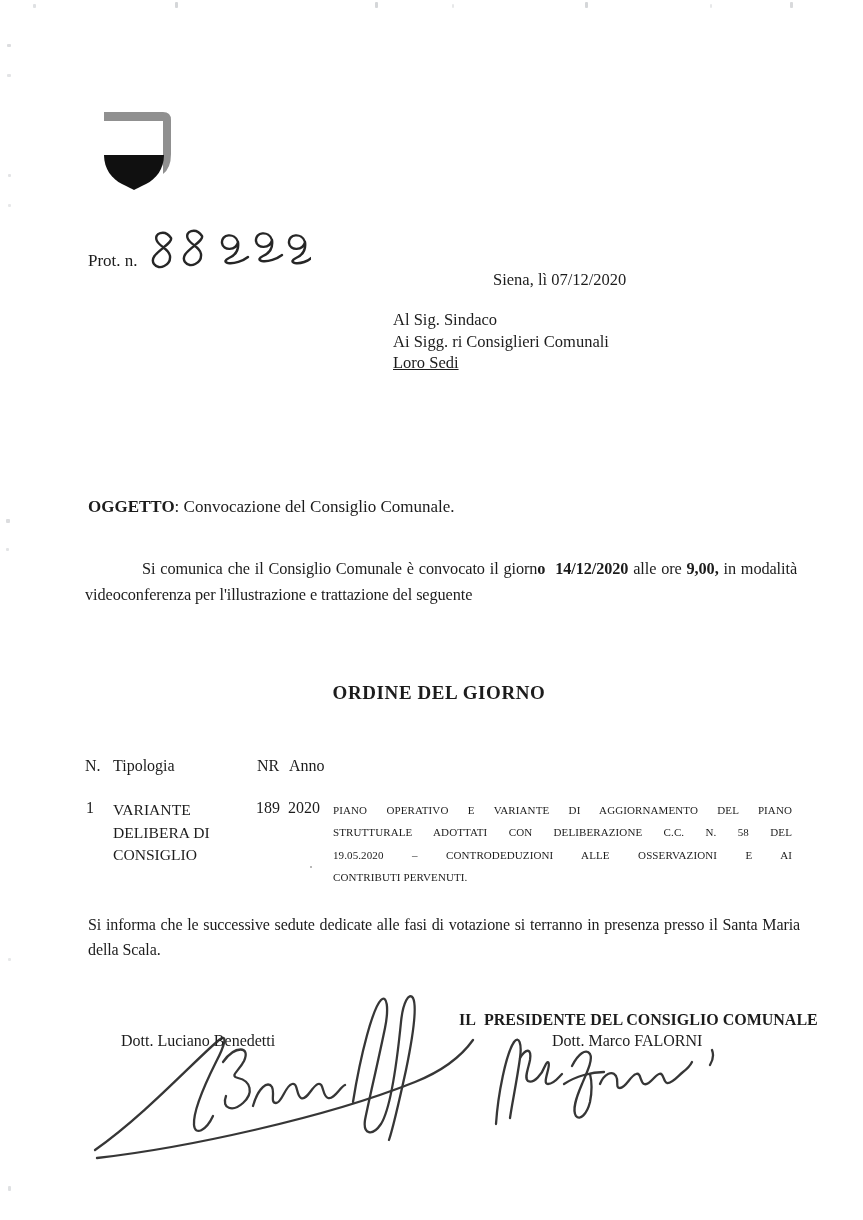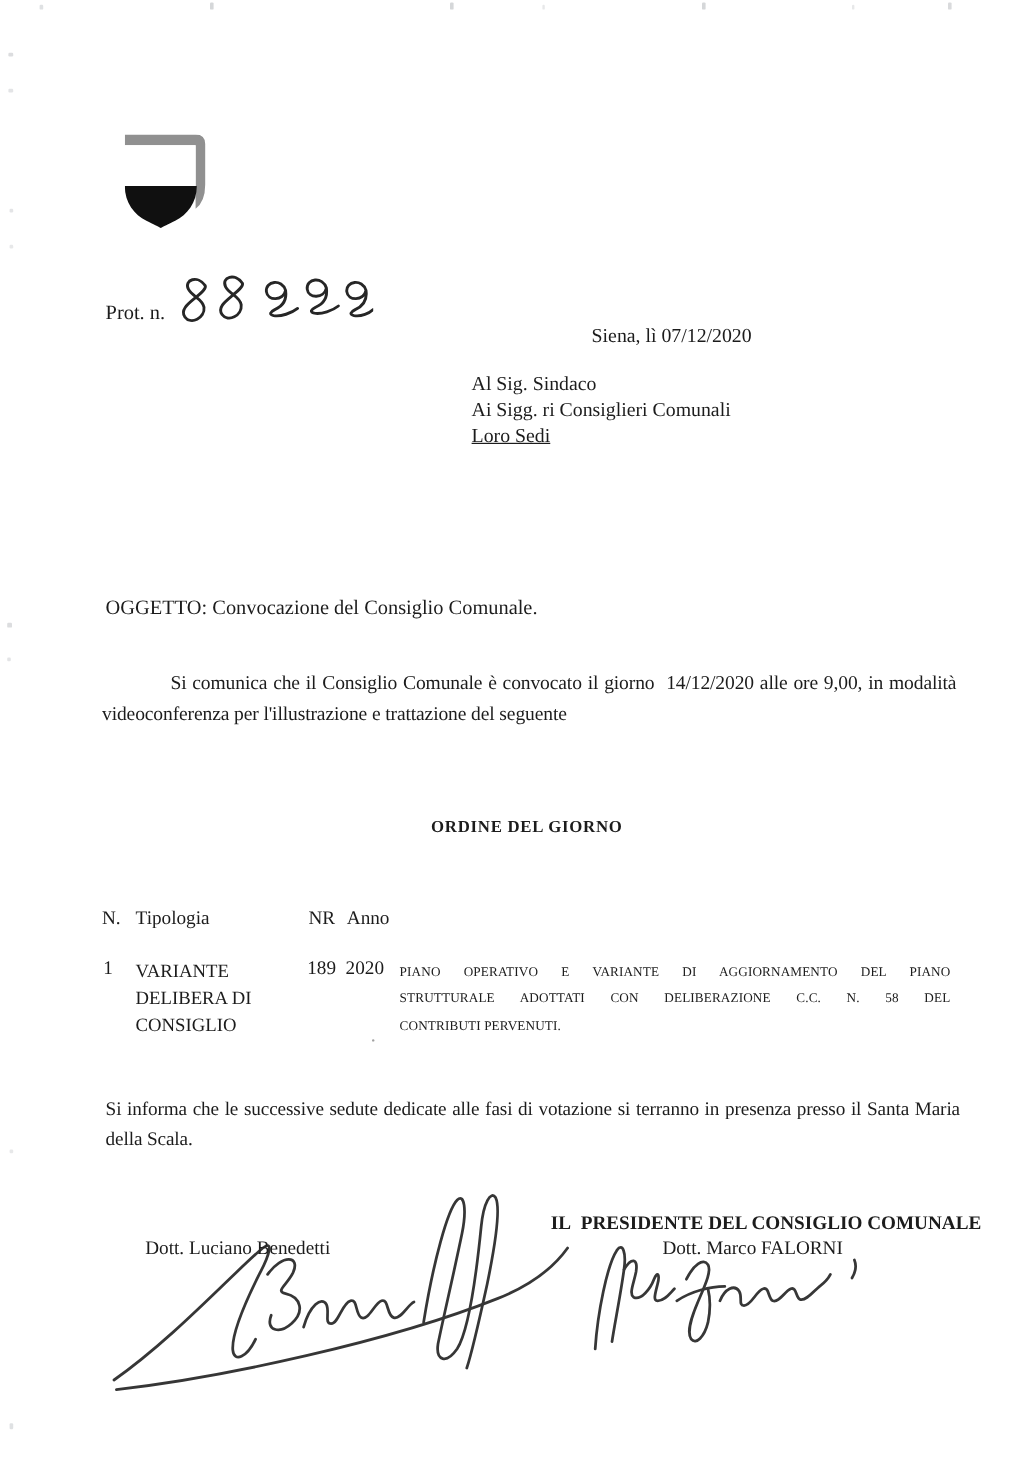--- a/index.html
+++ b/index.html
@@ -1,27 +1,27 @@
 <!DOCTYPE html>
 <html><head>
 <meta charset="utf-8">
 <style>
   html,body{margin:0;padding:0;background:#ffffff;}
   .page{
     position:relative;width:863px;height:1220px;background:#ffffff;
     font-family:"Liberation Serif","DejaVu Serif",serif;color:#1c1c1c;overflow:hidden;
   }
   .abs{position:absolute;}
-  .b{font-weight:normal;}
+  .b{font-weight:bold;}
   .u{text-decoration:underline;}
   .doc-title{font-weight:bold;font-size:31px;letter-spacing:.8px;white-space:nowrap;}
   .small17{font-size:17px;}
   .rightblock{text-align:left;font-size:16.5px;line-height:21.5px;}
   .intro{font-size:16.3px;line-height:25.5px;text-align:justify;text-indent:57px;letter-spacing:-.1px;}
-  .heading{font-weight:bold;font-size:14px;letter-spacing:.6px;text-align:center;}
+  .heading{font-weight:bold;font-size:19px;letter-spacing:.6px;text-align:center;}
   .tcell{font-size:16px;white-space:nowrap;}
   .tipologia{font-size:15.6px;line-height:22.5px;}
   .ogline{font-size:11px;line-height:22.4px;text-align:justify;text-align-last:justify;letter-spacing:.1px;white-space:nowrap0;}
   .ogline.last{text-align-last:left;}
   .closing{font-size:16px;line-height:25px;text-align:justify;letter-spacing:-.1px;}
   .sigtitle{font-weight:bold;font-size:16px;white-space:nowrap;}
   .signame{font-size:16px;white-space:nowrap;}
   .ink{stroke:#262626;fill:none;stroke-linecap:round;stroke-linejoin:round;}
   .artifact{position:absolute;background:#b9bcc0;border-radius:1px;}
 </style>
@@ -85,20 +85,21 @@
   <div class="abs tcell" style="left:289px;top:757px">Anno</div>
 
   <div>
     <div class="abs tcell" style="left:86px;top:799px">1</div>
     <div class="abs tipologia" style="left:113px;top:799px;width:115px">VARIANTE DELIBERA DI CONSIGLIO</div>
     <div class="abs tcell" style="left:256px;top:799px">189</div>
     <div class="abs tcell" style="left:288px;top:799px">2020</div>
     <div class="abs" style="left:333px;top:799px;width:459px">
       <div class="ogline">PIANO OPERATIVO E VARIANTE DI AGGIORNAMENTO DEL PIANO</div>
       <div class="ogline">STRUTTURALE ADOTTATI CON DELIBERAZIONE C.C. N. 58 DEL</div>
+      <div class="ogline">19.05.2020 – CONTRODEDUZIONI ALLE OSSERVAZIONI E AI</div>
       <div class="ogline last">CONTRIBUTI PERVENUTI.</div>
     </div>
   </div>
 
   <div class="abs closing" style="left:88px;top:912px;width:712px">Si informa che le successive sedute dedicate alle fasi di votazione si terranno in presenza presso il Santa Maria della Scala.</div>
 
   <div class="abs signame" style="left:121px;top:1032px">Dott. Luciano Benedetti</div>
 
   <div class="abs sigtitle" style="left:459px;top:1011px">IL&nbsp; PRESIDENTE DEL CONSIGLIO COMUNALE</div>
   <div class="abs signame" style="left:552px;top:1032px">Dott. Marco FALORNI</div>

